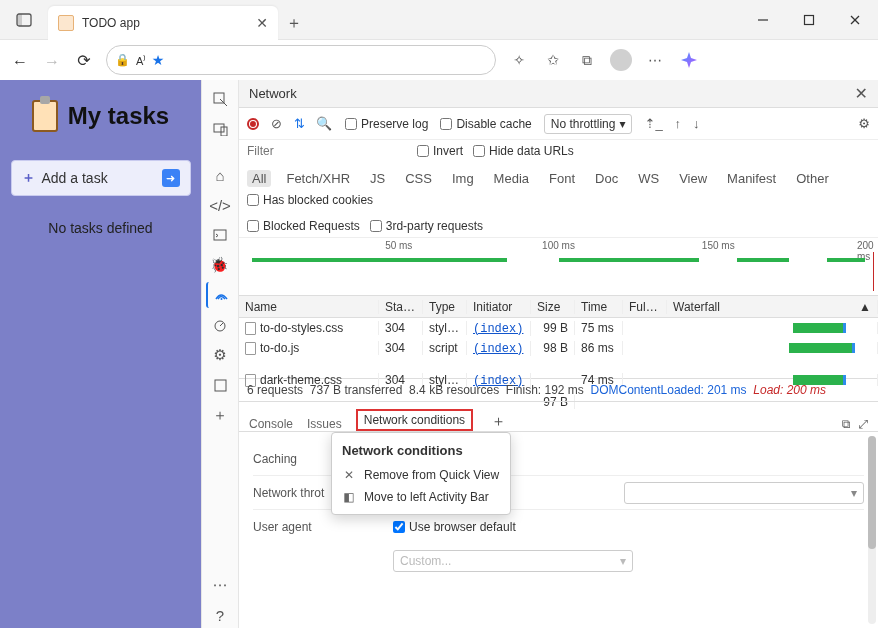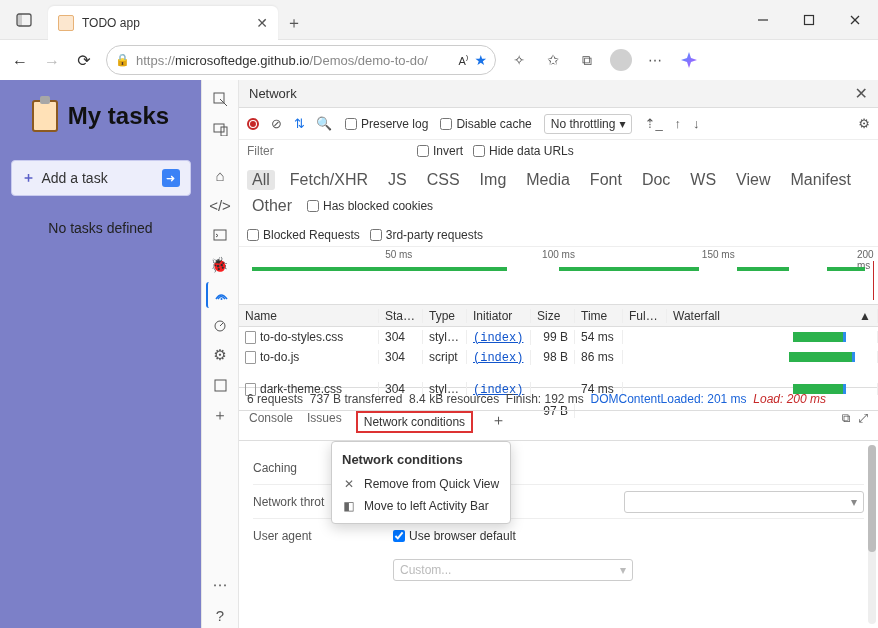--- a/index.html
+++ b/index.html
@@ -42,40 +42,40 @@
 .panelhead .close { margin-left: auto; font-size: 16px; color: #555; }
 .nettoolbar { height: 32px; border-bottom: 1px solid #eee; display: flex; align-items: center; padding: 0 8px; gap: 12px; }
 .rec { width: 12px; height: 12px; border: 2px solid #c62828; border-radius: 50%; position: relative; }
 .rec:after { content: ""; position: absolute; inset: 1px; background: #c62828; border-radius: 50%; }
 .tb { font-size: 13px; color: #555; }
 .cb { display: flex; align-items: center; gap: 4px; font-size: 12px; color: #333; }
 .cb input { width: 12px; height: 12px; }
 .throttle { border: 1px solid #ccc; border-radius: 3px; padding: 2px 6px; font-size: 12px; display: flex; align-items: center; gap: 4px; }
 .filterrow { padding: 4px 8px; border-bottom: 1px solid #eee; display: flex; flex-wrap: wrap; align-items: center; gap: 10px; row-gap: 6px; }
 .filterrow input.filter { border: none; outline: none; width: 160px; font-size: 12px; color: #888; }
-.pill { font-size: 16px; color: #555; padding: 1px 5px; border-radius: 3px; }
+.pill { font-size: 13px; color: #555; padding: 1px 5px; border-radius: 3px; }
 .pill.sel { background: #e6e6e6; }
 .timeline { height: 58px; border-bottom: 1px solid #ddd; position: relative; background: #fff; }
 .tick { position: absolute; top: 2px; font-size: 10px; color: #666; transform: translateX(-50%); }
 .bar { position: absolute; height: 4px; background: #2bb24c; }
 .table { border-bottom: 1px solid #ddd; }
 .thead, .trow { display: grid; grid-template-columns: 140px 44px 44px 64px 44px 48px 44px 1fr; align-items: center; font-size: 12px; }
 .thead { background: #f4f4f4; height: 22px; border-bottom: 1px solid #ddd; }
 .thead > div, .trow > div { padding: 0 6px; border-right: 1px solid #eee; white-space: nowrap; overflow: hidden; text-overflow: ellipsis; }
 .trow { height: 20px; }
 .trow .name { display: flex; gap: 4px; align-items: center; }
 .fileico { width: 11px; height: 13px; border: 1px solid #999; border-radius: 1px; }
 .link { color: #1155cc; text-decoration: underline; font-family: Liberation Mono, monospace; }
 .wf { position: relative; height: 12px; }
 .wfbar { position: absolute; height: 10px; top: 1px; background: #2bb24c; }
 .wfbar .tail { position: absolute; right: -3px; top: 0; width: 3px; height: 10px; background: #2d8ceb; }
 .summary { padding: 4px 8px; font-size: 12px; color: #444; border-bottom: 1px solid #ddd; }
 .summary .dcl { color: #1a63d9; }
 .summary .load { color: #c62828; font-style: italic; }
-.drawertabs { height: 30px; display: flex; align-items: flex-start; gap: 14px; padding: 0 10px; border-bottom: 1px solid #ddd; position: relative; }
+.drawertabs { height: 30px; display: flex; align-items: flex-end; gap: 14px; padding: 0 10px; border-bottom: 1px solid #ddd; position: relative; }
 .dtab { font-size: 12px; color: #666; }
 .dtab.red { border: 2px solid #d33; padding: 2px 6px; color: #333; }
 .drawertabs .plus { font-size: 15px; color: #555; padding: 0 4px; }
 .drawertabs .right { margin-left: auto; display: flex; gap: 8px; color: #555; }
 .drawer { padding: 10px 14px; position: relative; flex: 1; overflow: hidden; }
 .drow { display: flex; align-items: center; min-height: 34px; font-size: 12px; color: #333; border-bottom: 1px solid #eee; }
 .drow .lbl { width: 140px; color: #555; }
 .ctxmenu { position: absolute; top: 0px; left: 92px; width: 180px; background: #fff; border: 1px solid #ccc; border-radius: 4px; box-shadow: 0 4px 14px rgba(0,0,0,.18); padding: 6px 0; z-index: 10; }
 .ctxmenu .hdr { padding: 4px 10px 6px; font-weight: 600; font-size: 13px; }
 .ctxmenu .mi { padding: 4px 10px; display: flex; align-items: center; gap: 8px; font-size: 12px; }
@@ -119,23 +119,20 @@
     </div>
   </div>
 </div>
 
 <div class="addrbar">
   <div class="navbtn">←</div>
   <div class="navbtn" style="color:#bbb;">→</div>
   <div class="navbtn">⟳</div>
   <div class="omnibox">
     <span class="lock">🔒</span>
-    <span class="url">
-      <span class="gray">https://</span><span>microsoftedge.github.io</span><span class="gray">/Demos/demo-to-do/</span>
-    </span>
     <span class="pageactions">
       <span style="font-size:11px;">A⁾</span>
       <span class="star">★</span>
     </span>
   </div>
   <div class="extbtn">✧</div>
   <div class="extbtn">✩</div>
   <div class="extbtn">⧉</div>
   <div class="avatar"></div>
   <div class="extbtn">⋯</div>
@@ -308,21 +305,21 @@
       <div id="rows">
           <div class="trow">
             <div class="name">
               <span class="fileico"></span>
               <span>to-do-styles.css</span>
             </div>
             <div>304</div>
             <div>style...</div>
             <div><span class="link">(index)</span></div>
             <div style="text-align:right;">99 B</div>
-            <div>54 ms</div>
+            <div>75 ms</div>
             <div></div>
             <div class="wf">
               <div class="wfbar" style="left:60%; width:24%;">
                 <span class="tail"></span>
               </div>
             </div>
           </div>
           <div class="trow">
             <div class="name">
               <span class="fileico"></span>

